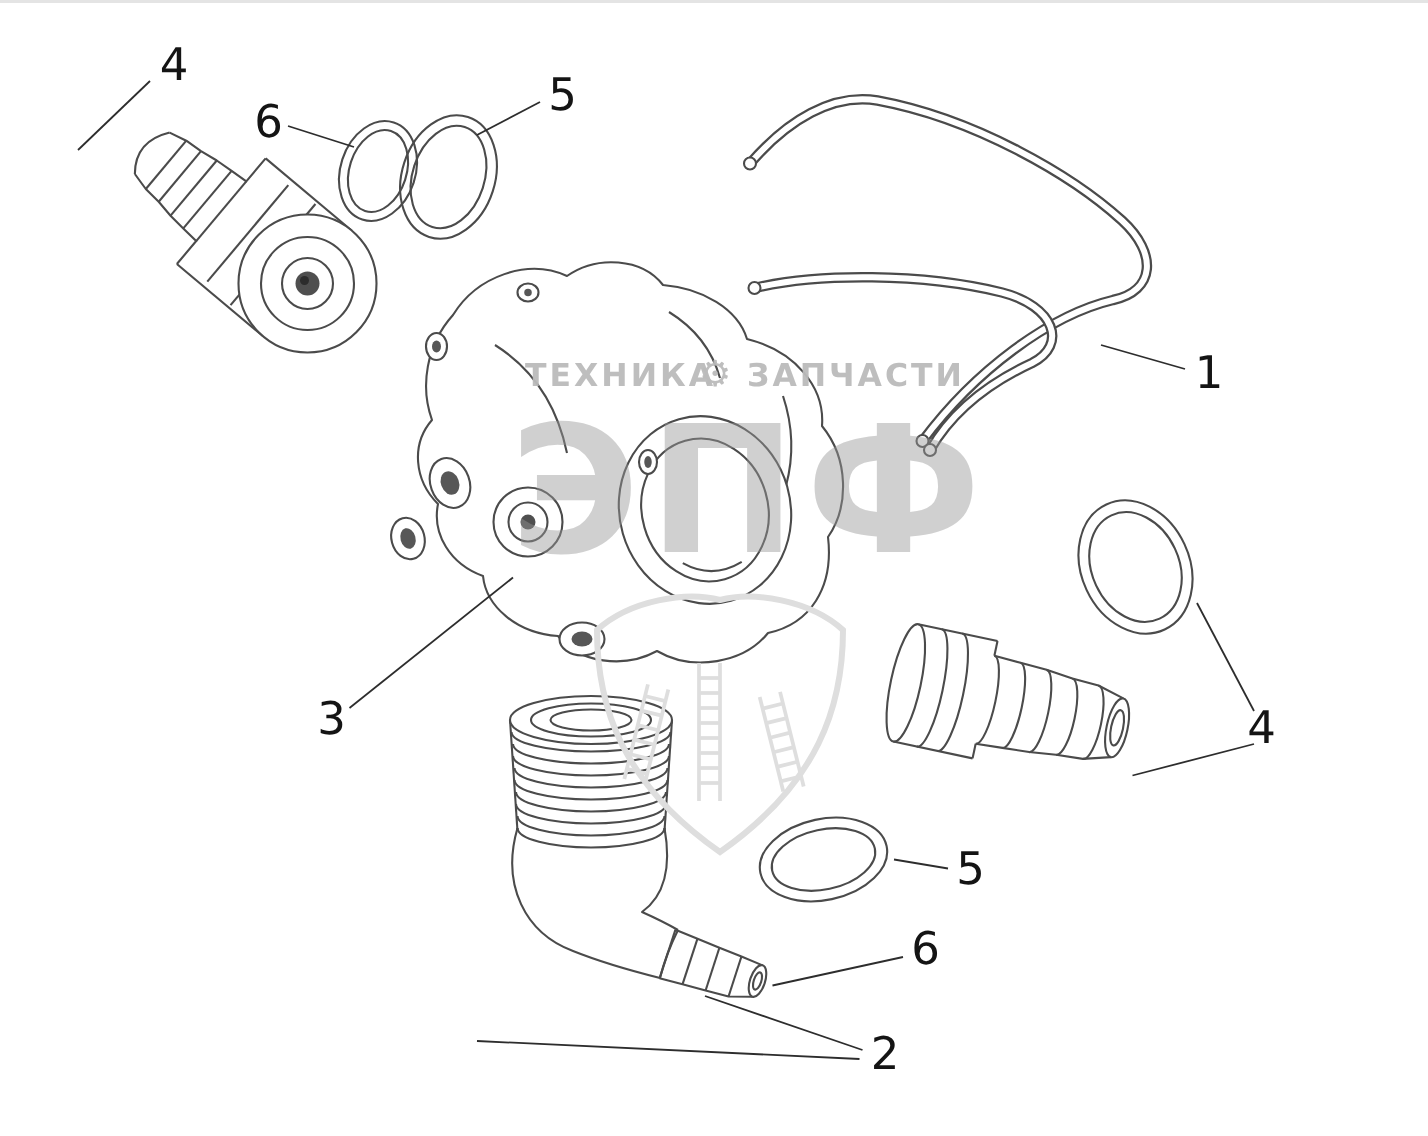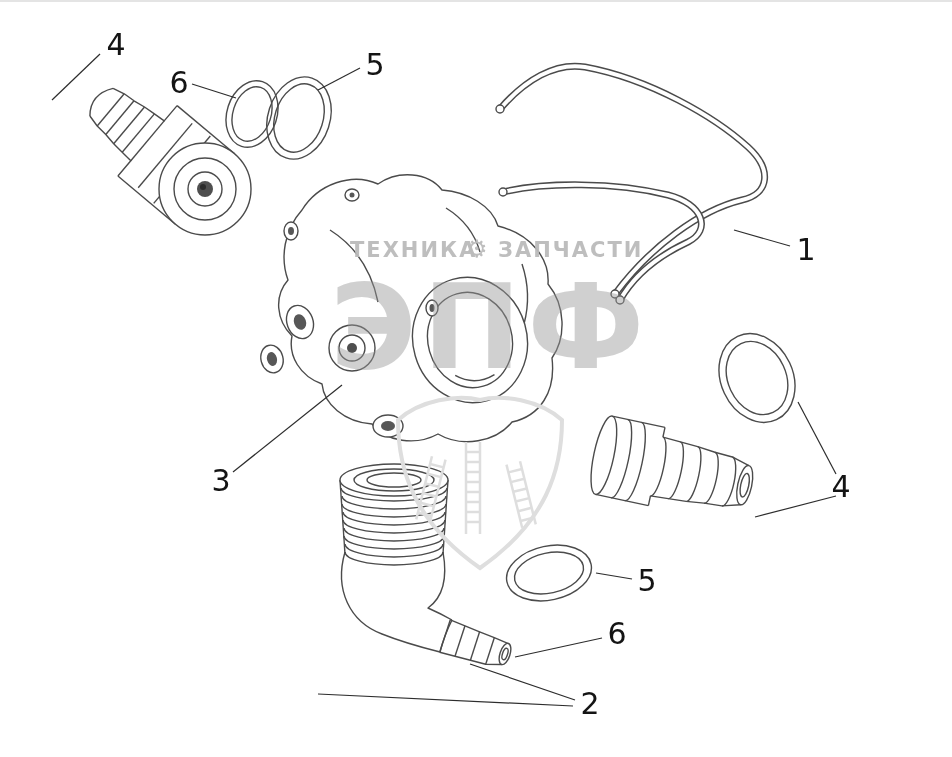--- a/index.html
+++ b/index.html
@@ -27,21 +27,21 @@
     text-align:center;
   }
   .wm-gear{
     position:absolute;z-index:3;
     color:rgba(187,187,187,0.95);
     font:24px "DejaVu Sans",sans-serif;
   }
   .wm-big{
     position:absolute;z-index:3;
     left:330px;top:266px;width:340px;
-    text-align:left;
+    text-align:center;
     font:bold 118px "DejaVu Sans",sans-serif;
     letter-spacing:6px;line-height:1;
     color:rgba(150,150,150,0.45);
   }
 </style>
 </head>
 <body>
 
 <div class="canvas">
 

